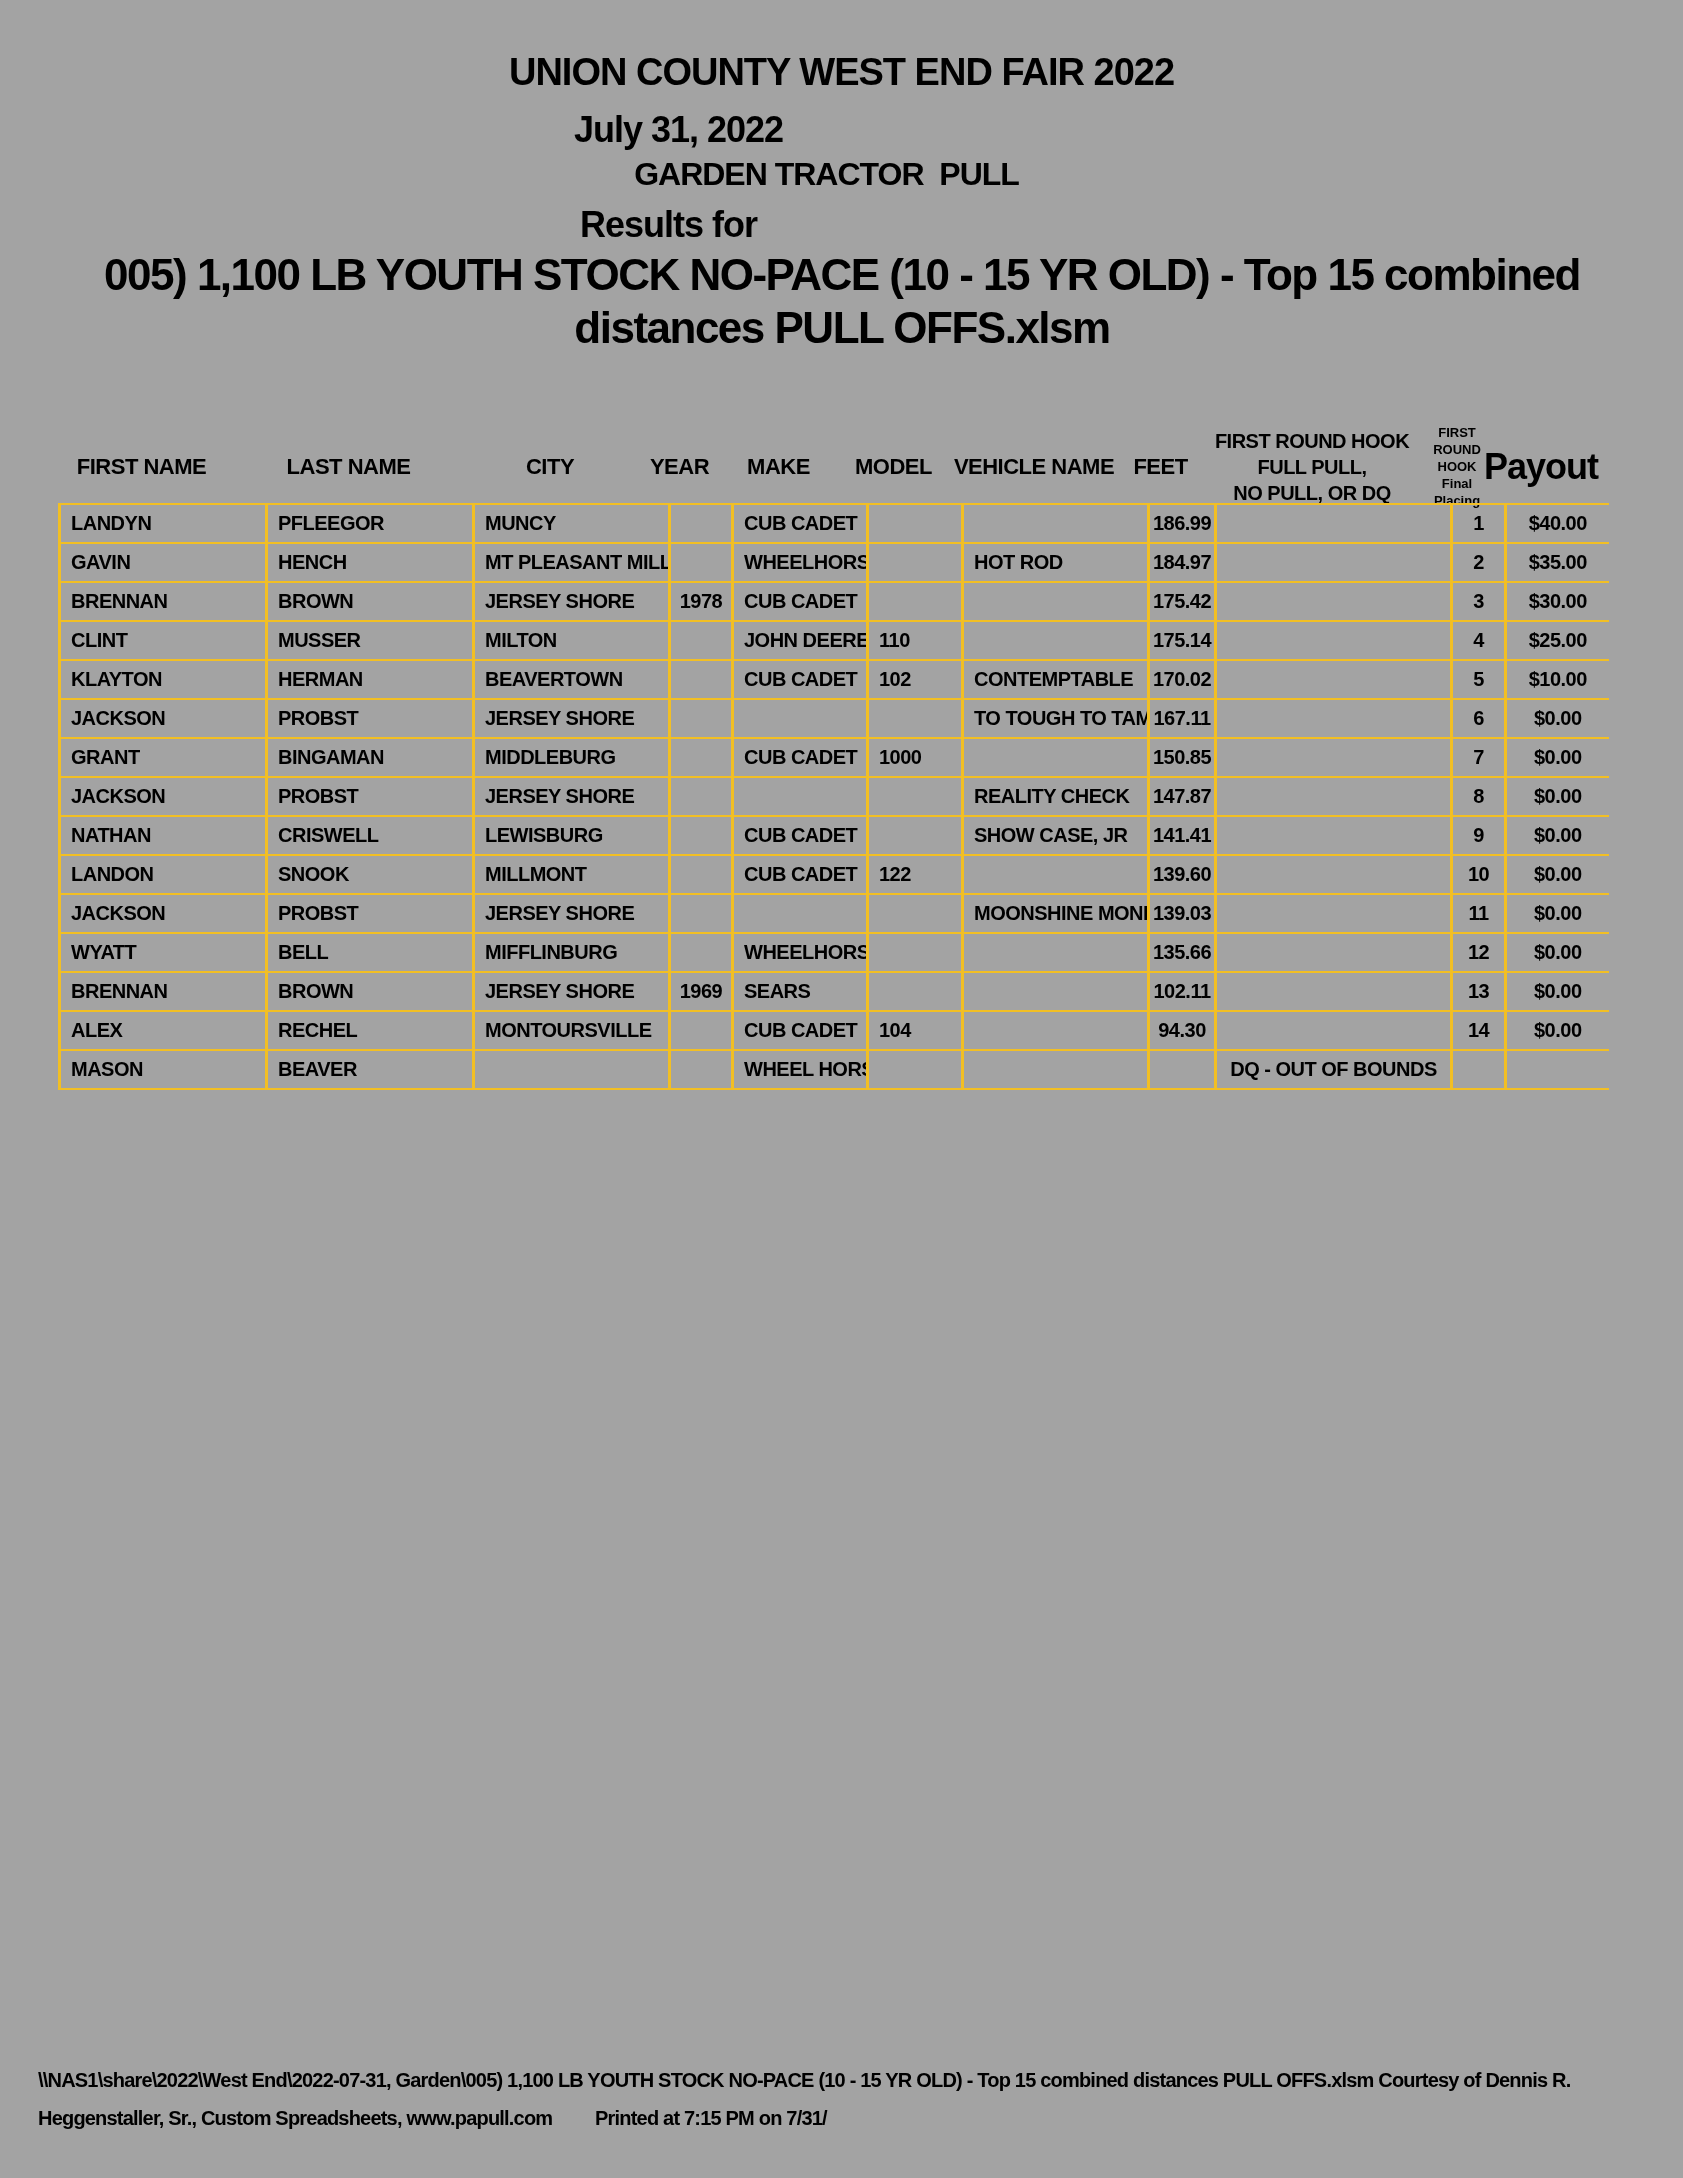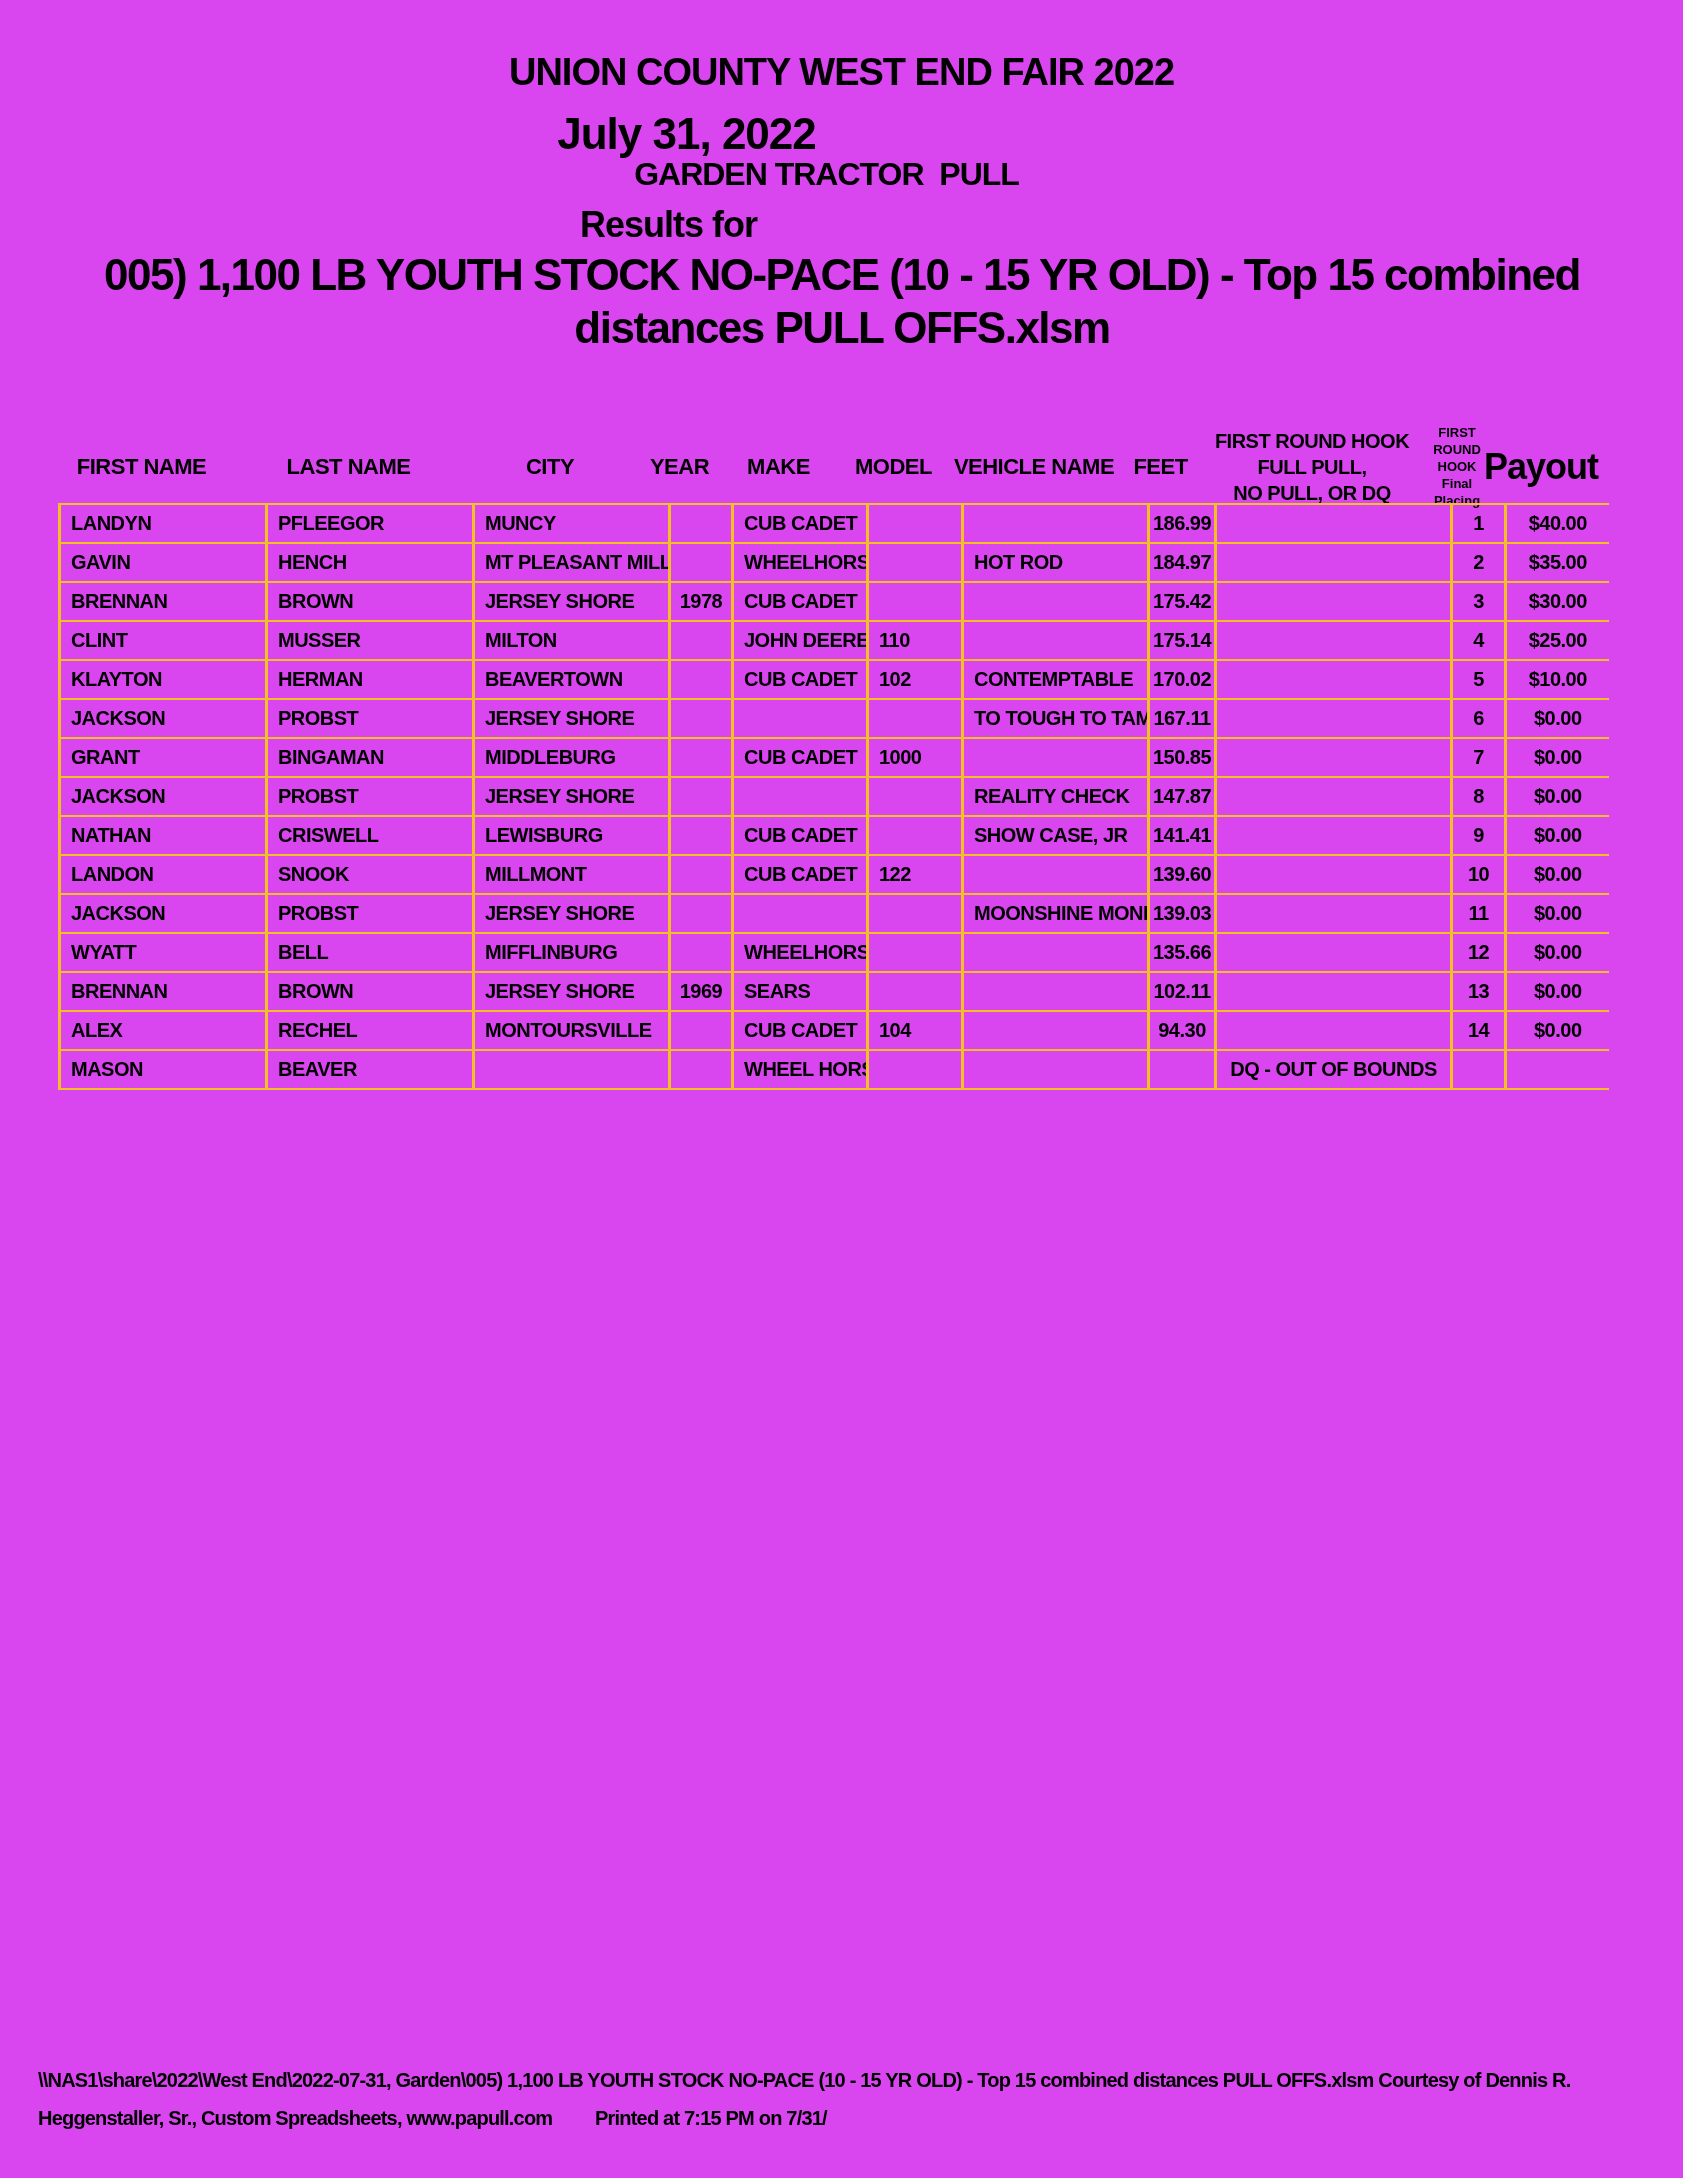--- a/index.html
+++ b/index.html
@@ -1,22 +1,22 @@
 <!DOCTYPE html>
 <html><head>
 <meta charset="utf-8">
 <style>
   html,body{margin:0;padding:0;background:#ffffff;}
-  .page{position:relative;width:1683px;height:2178px;background:#d946ef;overflow:hidden;
+  .page{position:relative;width:1683px;height:2178px;background:#a3a3a3;overflow:hidden;
         font-family:"Liberation Sans", sans-serif;font-weight:700;color:#000;}
   
   .titles{position:absolute;left:0;top:0;width:1683px;text-align:center;}
   .t{white-space:pre;}
   .t1{position:absolute;left:0;width:1683px;top:51px;font-size:38px;letter-spacing:-1px;}
-  .t2{position:absolute;left:12px;width:1349px;top:109px;font-size:44px;letter-spacing:-1px;}
+  .t2{position:absolute;left:4px;width:1349px;top:109px;font-size:36px;letter-spacing:-1px;}
   .t3{position:absolute;left:0;width:1653px;top:156px;font-size:32px;letter-spacing:-1px;}
   .t4{position:absolute;left:0;width:1337px;top:204px;font-size:36px;letter-spacing:-1px;}
   .t5{position:absolute;left:40px;top:248px;width:1604px;font-size:44px;letter-spacing:-1.5px;
       line-height:53px;text-align:center;white-space:normal;}
   
   .thead{position:absolute;left:38px;top:424px;width:1549px;height:79px;display:grid;
          grid-template-columns:207px 207px 196px 63px 135px 95px 186px 67px 236px 54px 103px;
          align-items:center;}
   .hcell{text-align:center;font-size:22px;letter-spacing:-0.5px;line-height:24px;}
   .hcell .hl{display:block;}

